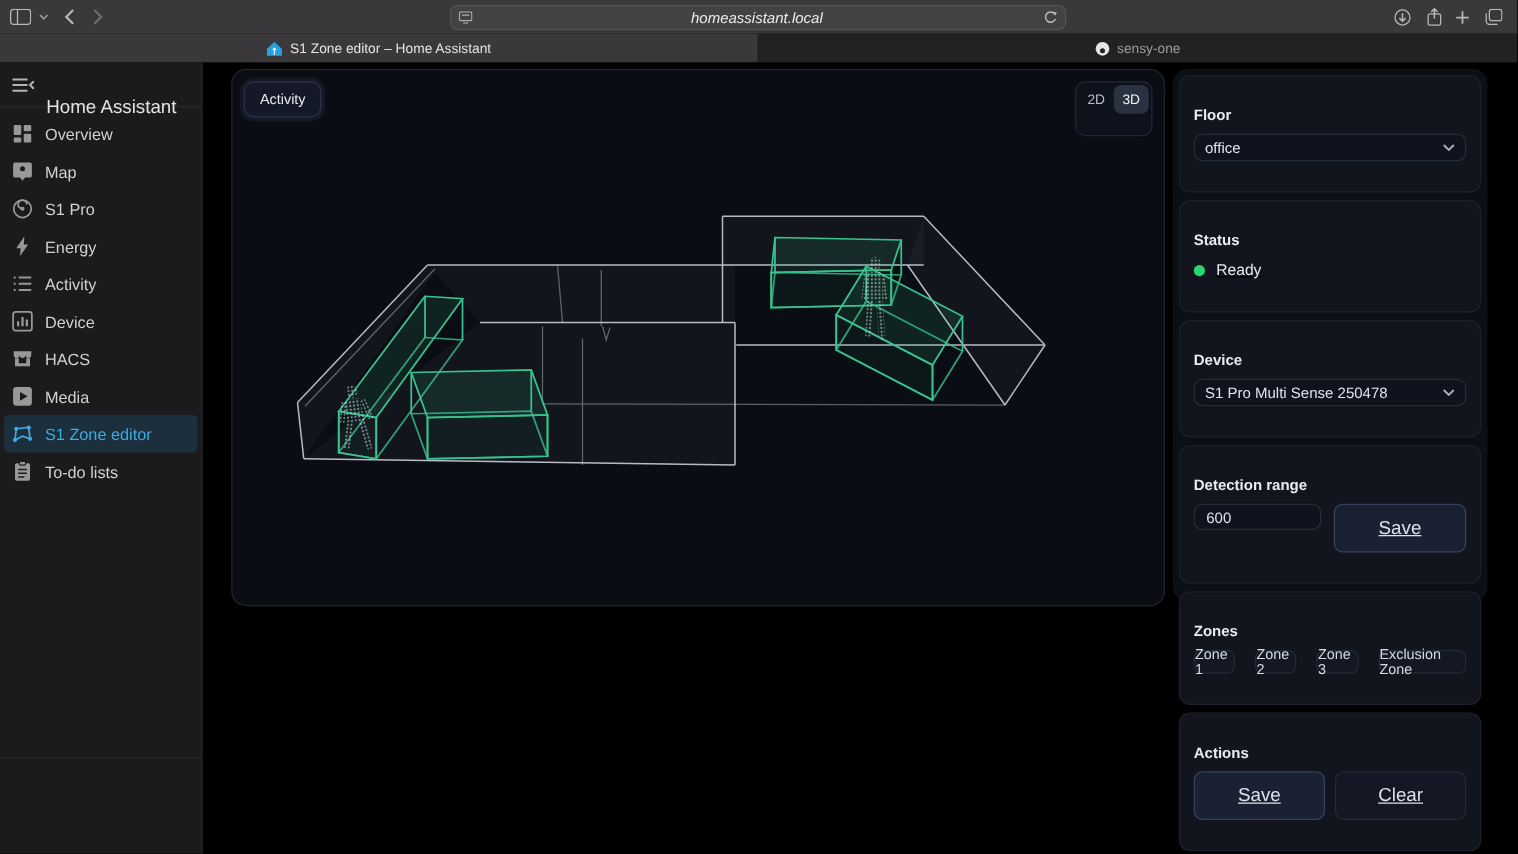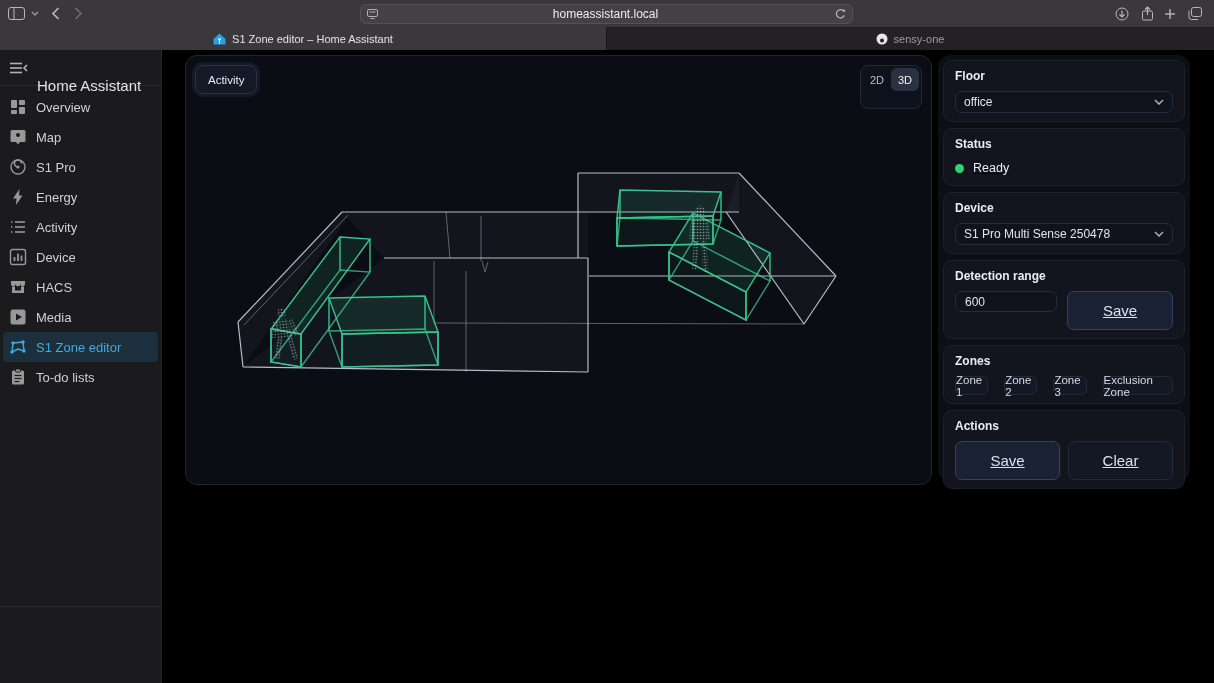--- a/index.html
+++ b/index.html
@@ -5,21 +5,21 @@
   * { margin:0; padding:0; box-sizing:border-box; }
   html,body { width:1214px; height:683px; background:#000; overflow:hidden;
     font-family:"Liberation Sans","DejaVu Sans",sans-serif; }
   .window { position:relative; width:1214px; height:683px; background:#000; }
 
   
   .toolbar { position:absolute; left:0; top:0; width:1214px; height:27px; background:#3a383b; }
   .tb-ico { position:absolute; top:0; height:27px; display:flex; align-items:center; justify-content:center; }
   .urlbar { position:absolute; left:360px; top:4px; width:493px; height:20px; background:#434144;
     border:1px solid #545255; border-radius:6px; display:flex; align-items:center; }
-  .urlbar .site { flex:1; text-align:center; font-size:12px; color:#ececec; }
+  .urlbar .site { flex:1; text-align:center; font-size:12px; color:#ececec;font-style:italic; }
 
   
   .tabbar { position:absolute; left:0; top:27px; width:1214px; height:23px; background:#232124; display:flex; }
   .tab { display:flex; align-items:center; justify-content:center; gap:6px; font-size:11px; }
   .tab.active { width:607px; background:#3a383b; color:#e4e4e4; border-right:1px solid #1b191b; }
   .tab.inactive { width:606px; background:#232124; color:#9c9c9c; }
 
   
   .content { position:absolute; left:0; top:50px; width:1214px; height:633px; background:#000; }
 
@@ -43,21 +43,21 @@
     box-shadow:0 0 0 3px rgba(34,41,60,.45); }
   .view-toggle { position:absolute; right:9px; top:9px; height:44px; padding:2px; background:#0e121c;
     border:1px solid #222837; border-radius:8px; display:flex; }
   .seg { width:28px; height:23px; border-radius:6px; font-size:11px; display:flex; align-items:center; justify-content:center; color:#b9bfca; }
   .seg.on { background:#2a3140; color:#eef1f6; }
   .scene { position:absolute; left:0; top:0; width:747px; height:430px; }
 
   
   .rpanel { position:absolute; left:938px; top:5px; width:252px; height:426px; background:#0c0f15;
     border-radius:12px; padding:5px; display:flex; flex-direction:column; gap:6px; }
-  .card { background:#12151e; border:1px solid #1b2029; border-radius:9px; padding:8px 11px; }
+  .card { background:#12151e; border:1px solid #1b2029; border-radius:9px; padding:24px 11px; }
   .card-label { font-size:12px; font-weight:bold; color:#e8ecf2; margin-bottom:8px; }
   .select { height:22px; background:#10131d; border:1px solid #252c3a; border-radius:7px; display:flex;
     align-items:center; padding:0 8px; font-size:12px; color:#dee3ec; }
   .select .val { flex:1; }
   .status-row { display:flex; align-items:center; gap:9px; height:18px;text-decoration:underline; }
   .dot { width:9px; height:9px; border-radius:50%; background:#2bd572; }
   .status-txt { font-size:12.5px; color:#e8ebf1; }
   .row { display:flex; gap:10px; }
   .input { width:102px; height:21px; background:#10131d; border:1px solid #252c3a; border-radius:7px;
     color:#dee3ec; font-size:12px; padding:0 9px; font-family:inherit; }

